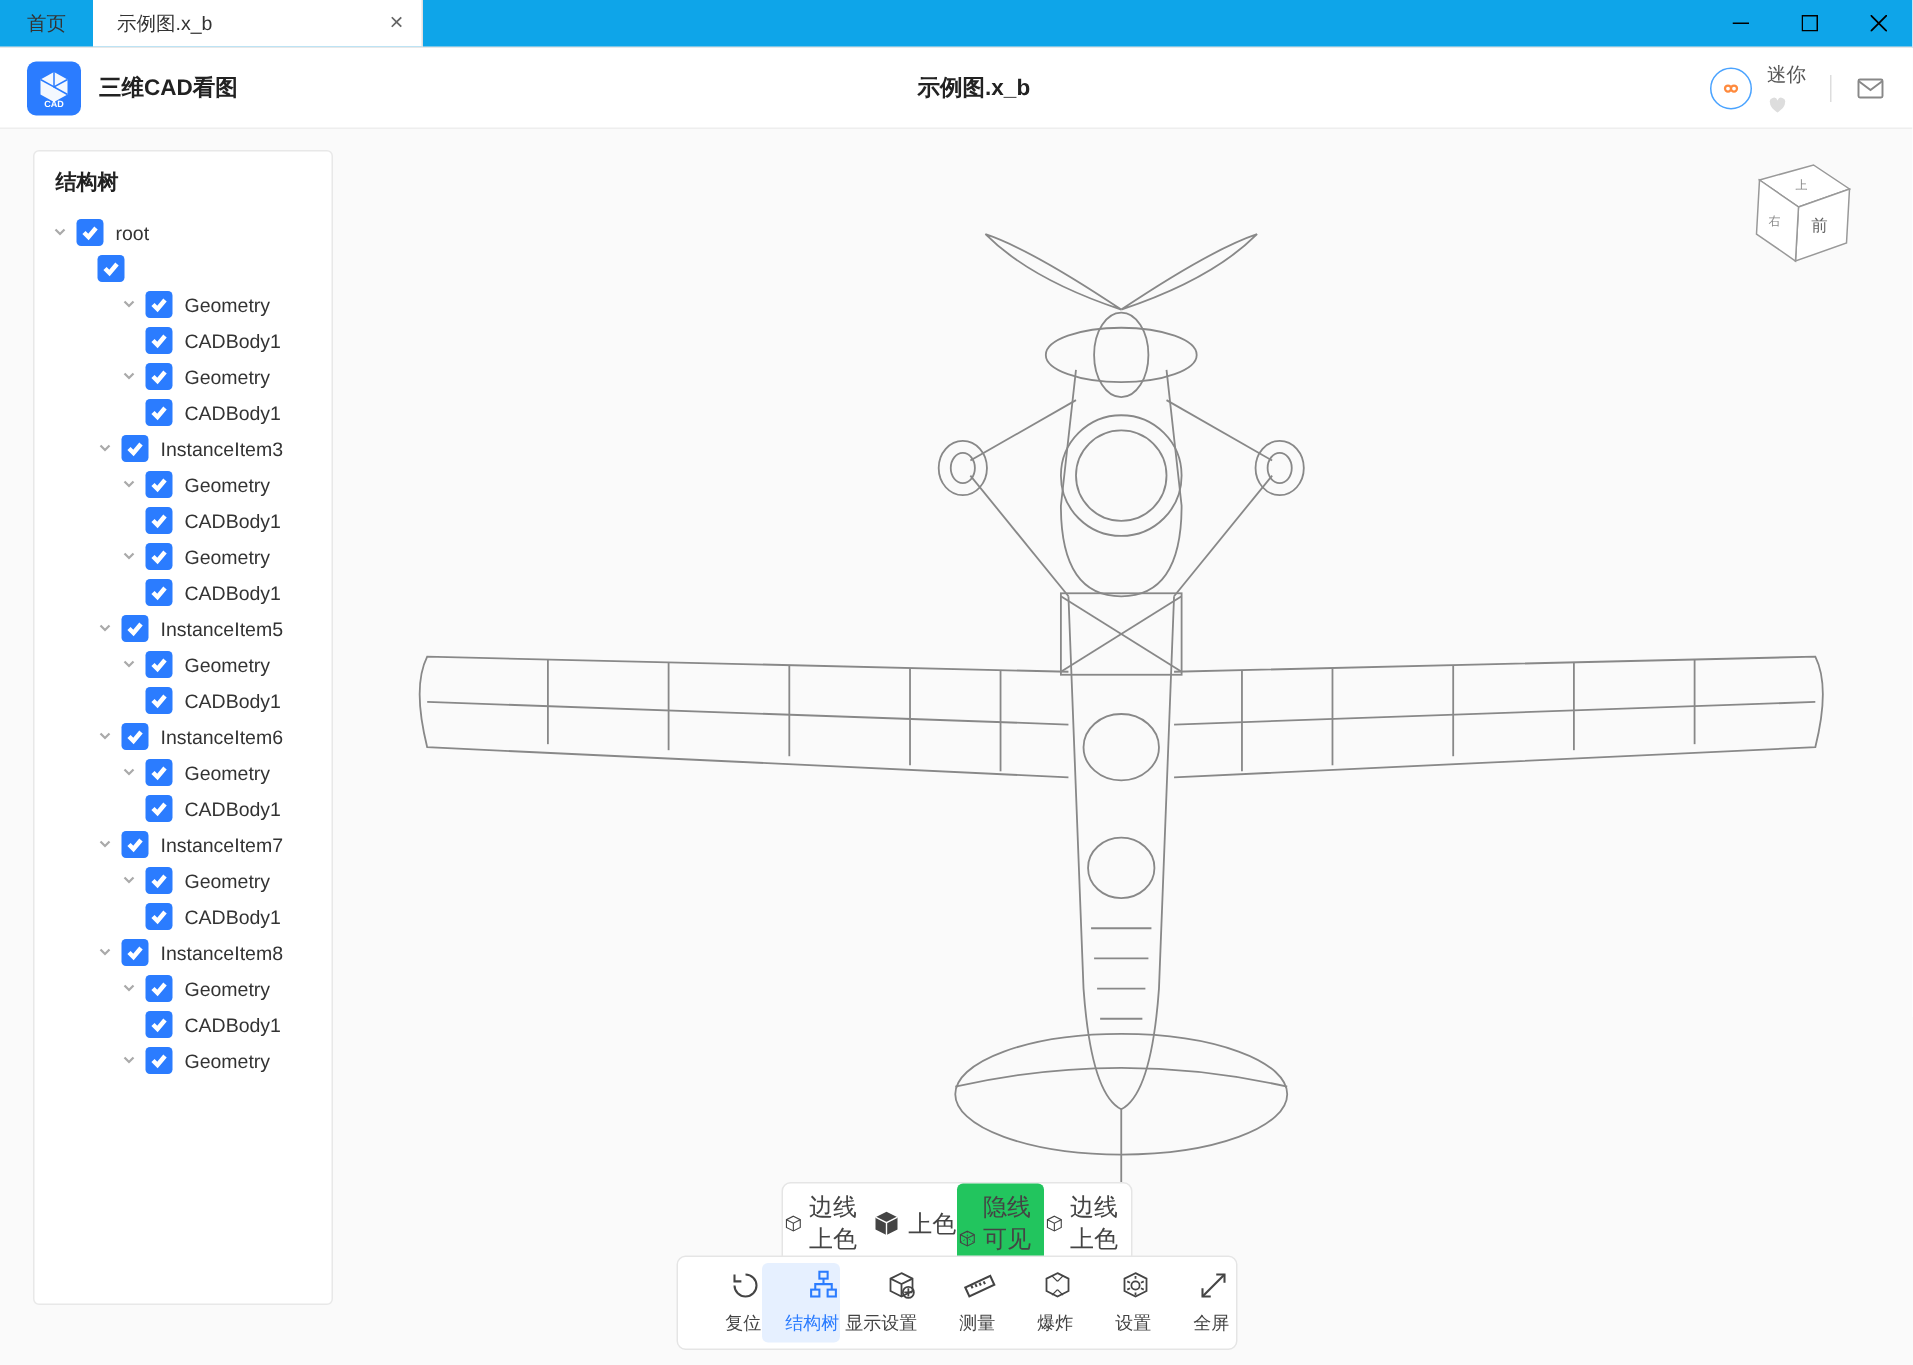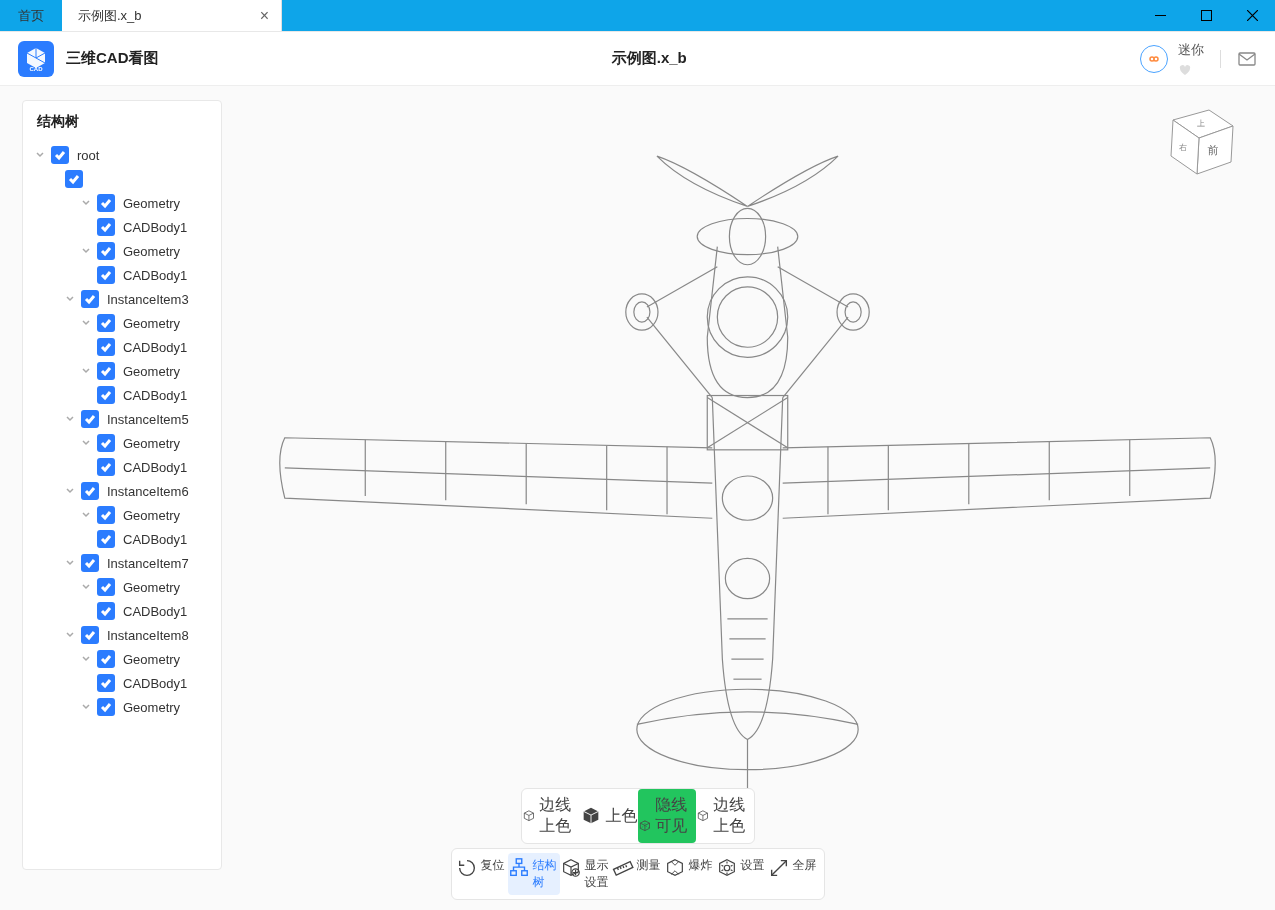--- a/index.html
+++ b/index.html
@@ -55,21 +55,21 @@
 .view-cube { position: absolute; right: 30px; top: 14px; width: 92px; height: 80px; }
 
 
 .disp-toolbar { position: absolute; left: 50%; transform: translateX(-50%); bottom: 66px; background: #fff; border: 1px solid #e5e5e5; border-radius: 6px; display: flex; }
 .disp-btn { width: 58px; padding: 6px 0; display: flex; align-items: center; gap: 4px; cursor: pointer; font-size: 16px; color: #444; border-radius: 4px; }
 .disp-btn.active { background: #22c55e; align-items: flex-end; }
 .disp-btn svg { width: 22px; height: 22px; }
 
 
 .main-toolbar { position: absolute; left: 50%; transform: translateX(-50%); bottom: 10px; background: #fff; border: 1px solid #e5e5e5; border-radius: 6px; display: flex; padding: 4px; }
-.tool-btn { width: 52px; padding: 4px 0; display: flex; align-items: flex-start; gap: 3px; cursor: pointer; font-size: 12px; color: #444; border-radius: 4px; }
+.tool-btn { width: 52px; padding: 4px 0; display: flex; flex-direction: column; align-items: flex-end; gap: 3px; cursor: pointer; font-size: 12px; color: #444; border-radius: 4px; }
 .tool-btn.active { background: #e6f0ff; color: #2b7cff; }
 .tool-btn svg { width: 22px; height: 22px; }
 </style>
 </head>
 <body>
 
 <div class="titlebar">
   <div class="tab-home">首页</div>
   <div class="tab-file">
     <span>示例图.x_b</span>

